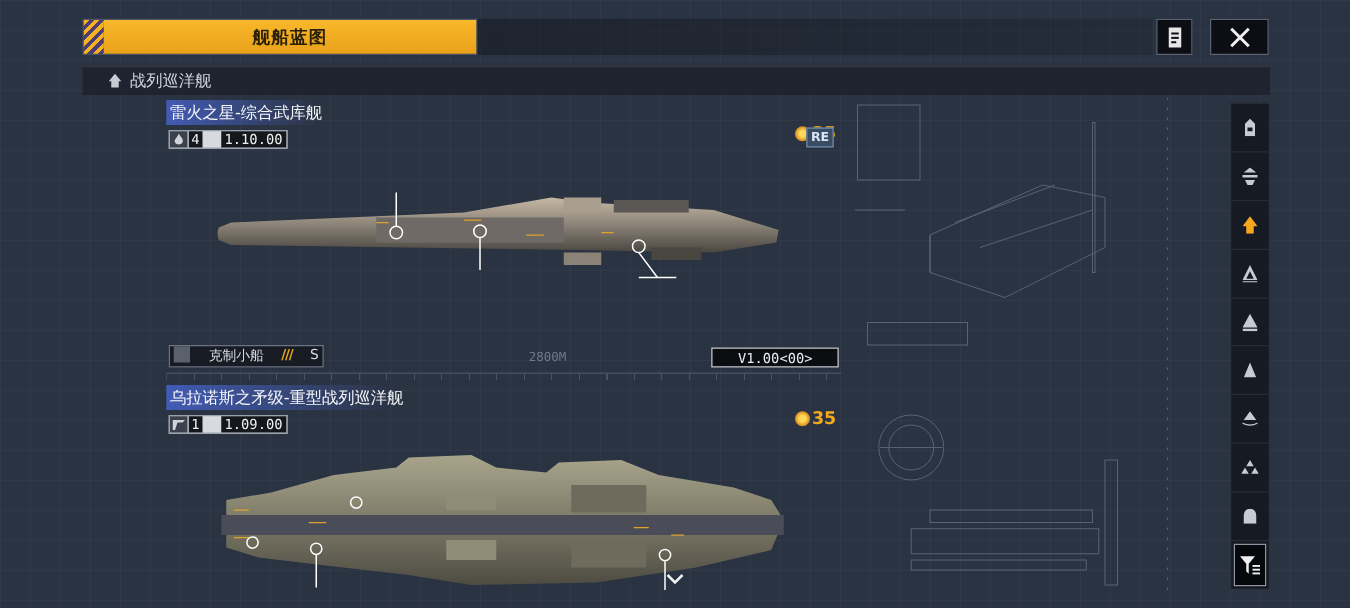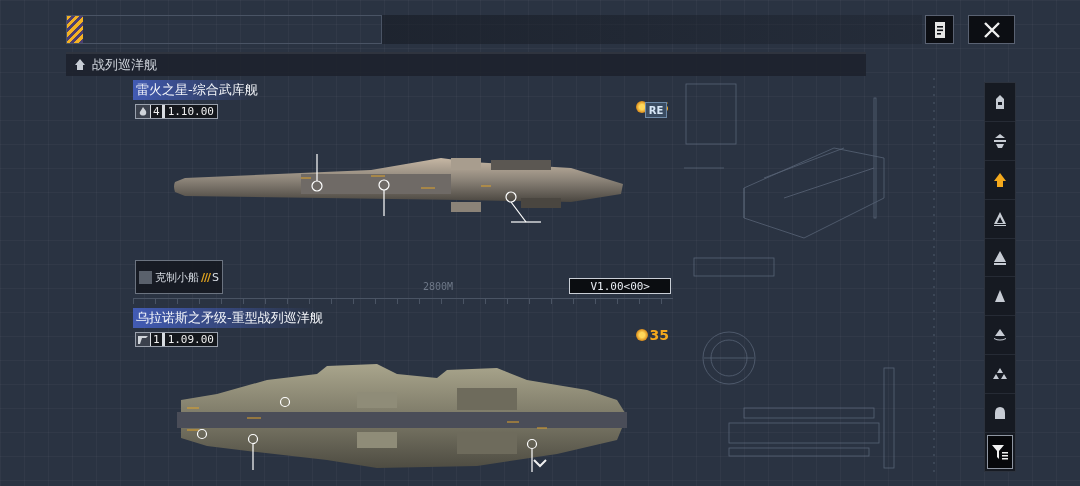--- a/index.html
+++ b/index.html
@@ -43,24 +43,24 @@
   .icon-btn {
     top: 15px; height: 29px; background: #0c0e13;
     border: 1px solid #5a6272;
     display: flex; align-items: center; justify-content: center; cursor: pointer;
   }
   .notes-btn { left: 925px; width: 29px; }
   .close-btn { left: 968px; width: 47px; }
 
   
   .category-bar {
-    left: 66px; top: 52px; width: 800px; height: 24px;
+    left: 66px; top: 52px; width: 950px; height: 24px;
     background: rgba(28,33,43,0.85);
     border-top: 2px solid rgba(255,255,255,0.08);
-    display: flex; align-items: center; padding-left: 8px;
+    display: flex; align-items: center; padding-left: 20px;
     font-size: 13px; color: #cfd4dc;
   }
   .category-bar .cat-icon { width: 12px; height: 12px; margin-right: 6px; }
 
   
   .card {
     left: 133px; width: 540px;
   }
   .card1 { top: 80px; height: 216px; }
   .card2 { top: 308px; height: 178px; }
@@ -73,21 +73,21 @@
   }
   .ver-tag {
     position: absolute; left: 2px; top: 24px; height: 15px;
     display: flex; align-items: center;
     background: #d7dbe0; border: 1px solid #9aa1ad;
     font-family: "DejaVu Sans Mono", "Liberation Mono", monospace;
     font-size: 11px; color: #1a1d22;
   }
   .ver-tag .vi { width: 14px; height: 13px; background: #3b414d; display:flex;align-items:center;justify-content:center; }
   .ver-tag .vc { padding: 0 2px; background: #14171c; color: #f0f0f0; margin-left: 1px; }
-  .ver-tag .vn { padding: 0 3px; background: #14171c; color: #f0f0f0; margin-left: 3px; }
+  .ver-tag .vn { padding: 0 3px; background: #14171c; color: #f0f0f0; margin-left: 15px; }
 
   .cost {
     position: absolute; right: 4px; top: 0;
     display: flex; align-items: center;
     font-size: 14px; font-weight: bold; color: #f4a91d; margin-top: 19px;
   }
   .cost .coin {
     width: 12px; height: 12px; border-radius: 50%;
     background: radial-gradient(circle, #ffd75a 30%, #d7891a 70%);
     margin-right: 2px;
@@ -96,23 +96,23 @@
     position: absolute; right: 6px; top: 22px; width: 22px; height: 16px;
     background: #3a4c62; border: 1px solid #6e8aa8;
     font-size: 10px; font-weight: bold; color: #d6e6f6;
     display: flex; align-items: center; justify-content: center;
   }
 
   .ship-img { position: absolute; }
 
   .class-tag {
     position: absolute; left: 2px; bottom: 2px; height: 18px;
-    display: flex; align-items: center; padding: 16px 3px;
+    display: flex; align-items: flex-start; padding: 0 3px;
     background: rgba(20,24,30,0.85); border: 1px solid #6b7380;
-    font-size: 11px; color: #d7dce3;
+    font-size: 11px; color: #d7dce3; gap: 12px;
   }
   .class-tag .ci { width: 13px; height: 13px; background: #5a616c; margin-right: 3px; }
   .class-tag .stripes { color: #e3a51f; font-weight: bold; margin: 0 2px; letter-spacing: -1px; }
 
   .version-box {
     position: absolute; right: 2px; bottom: 2px; height: 16px; padding: 0 20px;
     background: #0b0d11; border: 1px solid #c9ced6;
     font-family: "DejaVu Sans Mono", "Liberation Mono", monospace;
     font-size: 11px; color: #e8ecf2; display: flex; align-items: center;
   }
@@ -145,20 +145,21 @@
     height: 34px; flex: none; background: #07080b; border: 1px solid #8e95a1; margin: 2px;
   }
 
   .scroll-chev { left: 532px; top: 458px; width: 16px; height: 12px; }
 </style>
 </head>
 <body>
 
 <div class="abs tabbar">
   <div class="tab-stripe"></div>
+  <div class="tab active">舰船蓝图</div>
 </div>
 <div class="abs top-line"></div>
 
 <div class="abs icon-btn notes-btn">
   <svg width="14" height="18" viewBox="0 0 14 18">
     <path d="M2 1h10v16H2z" fill="#e6e6e6"></path>
     <rect x="4" y="5" width="6" height="1.6" fill="#0c0e13"></rect>
     <rect x="4" y="8.5" width="6" height="1.6" fill="#0c0e13"></rect>
     <rect x="4" y="12" width="4" height="1.6" fill="#0c0e13"></rect>
   </svg>

